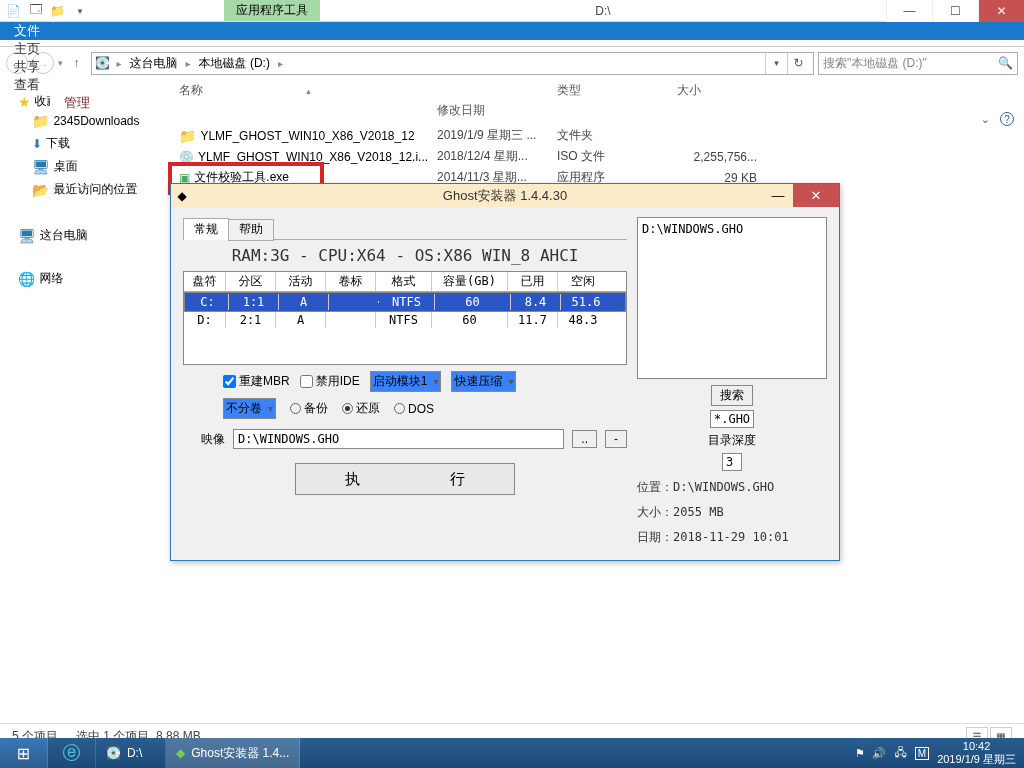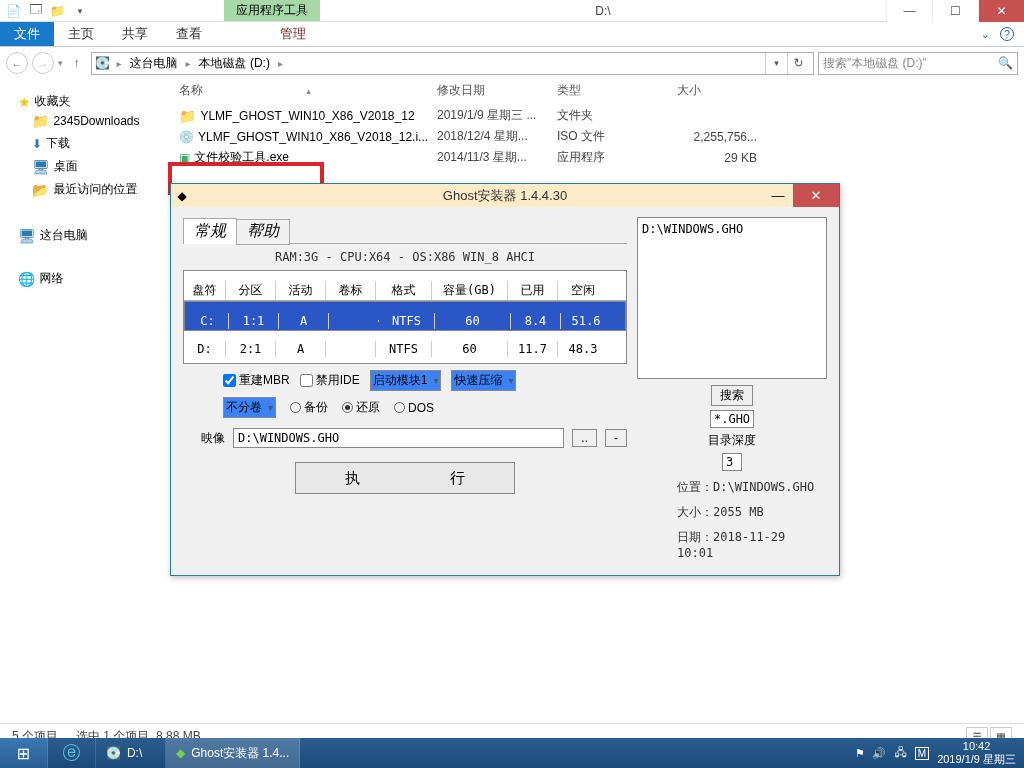--- a/index.html
+++ b/index.html
@@ -9,21 +9,21 @@
 .titlebar { height: 22px; background: #fff; display: flex; align-items: center; border-bottom: 1px solid #ddd; }
 .titlebar .icons { display: flex; gap: 6px; padding: 0 6px; }
 .titlebar .ticon { width: 16px; height: 16px; display:flex; align-items:center; justify-content:center; font-size:12px; }
 .titlebar .tool-tab { background: #a6d8a8; padding: 2px 12px; font-size: 12px; margin-left: 130px; }
 .titlebar .title { flex: 1; text-align: center; font-size: 12px; color: #444; }
 .titlebar .winctrl { display: flex; }
 .titlebar .winctrl div { width: 46px; height: 22px; display: flex; align-items: center; justify-content: center; color: #555; background:#fff; border-left:1px solid #eee;}
 .titlebar .winctrl .close { background: #c75050; color: #fff; }
 
 
-.ribbon { height: 25px; display: flex; align-items: stretch; border-bottom: 1px solid #ccc; background:#fff; position:relative;}
+.ribbon { height: 25px; display: flex; align-items: stretch; border-bottom: 1px solid #ccc; background:#fff; position:relative;flex-direction:column;}
 .file-btn { background: #1979ca; color: #fff; padding: 0 14px; display: flex; align-items: center; font-size: 13px; }
 .rtab { padding: 0 14px; display: flex; align-items: center; color: #333; font-size:13px; }
 .rtab.green { color:#7f1d1d; background:#fff; margin-left: 0px; }
 .ribbon .caret { margin-left:auto; display:flex; align-items:center; gap:10px; padding-right:10px; color:#2a6496;}
 .ribbon .caret span { font-size:11px;}
 
 
 .navrow { height: 32px; display: flex; align-items: center; padding: 3px 6px; gap: 4px; background:#fff;}
 .navbtn { width: 22px; height: 22px; border: 1px solid #ccc; border-radius: 50%; display:flex; align-items:center; justify-content:center; color:#888;}
 .uparr { width:20px; height:20px; display:flex; align-items:center; justify-content:center; color:#555;}
@@ -42,21 +42,21 @@
 .sidebar .item { display:flex; align-items:center; gap:4px; padding: 3px 0 3px 14px; font-size:12px;}
 .star { color:#f5c518; font-size:14px;}
 .folder { color:#fccd8e; font-size:14px;}
 .monitor { color:#2a7ab0; font-size:14px;}
 .net { color:#2a7ab0; font-size:14px;}
 .down-ic { color:#2a7ab0; font-size:12px;}
 
 .filearea { flex:1; position:relative;}
 .colhdr { display:flex; padding: 3px 0 6px 14px; color:#555; font-size:12px;}
 .colhdr .c1 { width:258px;}
-.colhdr .c2 { width:120px;}
+.colhdr .c2 { width:120px;margin-top:20px;}
 .colhdr .c3 { width:120px;}
 .colhdr .c4 { width:80px;}
 .frow { display:flex; padding: 2px 0 2px 14px; font-size:12px; align-items:center;}
 .frow .c1 { width:258px; display:flex; align-items:center; gap:4px;}
 .frow .c2 { width:120px; color:#444;}
 .frow .c3 { width:120px; color:#444;}
 .frow .c4 { width:80px; text-align:right; color:#444;}
 
 .statusbar { height:22px; border-top:1px solid #ddd; display:flex; align-items:flex-end; padding:0 12px; font-size:12px; color:#444; gap:18px;}
 .statusbar .rt { margin-left:auto; display:flex; gap:2px;}
@@ -81,27 +81,27 @@
 .ghost .gtb .gico { width:22px; display:flex; justify-content:center;}
 .ghost .gtb .gtitle { position:absolute; left:0; right:0; text-align:center; font-size:13px; color:#333;}
 .ghost .gtb .gctrl { margin-left:auto; display:flex; z-index:2;}
 .ghost .gtb .gctrl div { width:30px; height:23px; display:flex; align-items:center; justify-content:center; font-size:13px;}
 .ghost .gtb .gctrl .gclose { background:#c75050; color:#fff; width:46px;}
 .ghost .gbody { padding: 10px 12px 14px 12px; display:flex; gap:10px;}
 .ghost .left { flex:1;}
 .ghost .right { width:200px;}
 
 .tabbar { display:flex; border-bottom:1px solid #aaa; margin-bottom:4px;}
-.tabbar .tab { padding:2px 10px; border:1px solid #aaa; border-bottom:none; background:#fff; font-size:16px; margin-right:-1px; position:relative; top:1px;font-style:italic;}
+.tabbar .tab { padding:2px 10px; border:1px solid #aaa; border-bottom:none; background:#fff; font-size:12px; margin-right:-1px; position:relative; top:1px;}
 .tabbar .tab.inactive { background:#f0f0f0; top:2px; border-bottom:1px solid #aaa; padding:1px 10px;}
-.sysinfo { text-align:center; font-family:monospace; font-size:12px; padding:2px 0 6px 0; color:#333;}
+.sysinfo { text-align:center; font-family:monospace; font-size:16px; padding:2px 0 6px 0; color:#333;}
 
 .disk-table { border:1px solid #888; background:#fff; font-family:monospace; font-size:12px; height:94px; overflow:hidden;}
 .disk-table .dh, .disk-table .dr { display:flex; text-align:center;}
-.disk-table .dh div, .disk-table .dr div { border-right:1px solid #ccc; padding:1px 0;margin-top:10px;}
+.disk-table .dh div, .disk-table .dr div { border-right:1px solid #ccc; padding:1px 0;}
 .disk-table .dh div:last-child, .disk-table .dr div:last-child { border-right:none;}
 .disk-table .d1{width:42px;} .disk-table .d2{width:50px;} .disk-table .d3{width:50px;} .disk-table .d4{width:50px;} .disk-table .d5{width:56px;} .disk-table .d6{width:76px;} .disk-table .d7{width:50px;} .disk-table .d8{width:50px;}
 .disk-table .dh { background:#fff; border-bottom:1px solid #aaa;}
 .disk-table .dr.sel { background:#2a56c6; color:#fff;}
 
 .optrow { display:flex; align-items:center; gap:10px; padding:6px 0 4px 40px; font-size:12px;}
 .optrow2 { display:flex; align-items:center; gap:14px; padding:2px 0 4px 40px; font-size:12px;}
 .chk { display:flex; align-items:center; gap:3px;justify-content:space-between;}
 .sel { border:1px solid #888; background:#3b82f6; padding:1px 2px; font-size:12px; display:inline-flex; align-items:center;}
 .sel::after { content:"▾"; margin-left:6px; font-size:10px; color:#555;}
@@ -112,21 +112,21 @@
 .imgrow { display:flex; align-items:center; gap:8px; padding:6px 0 4px 18px;}
 .imgrow .imginput { flex:1; border:1px solid #888; background:#fff; padding:2px 4px; font-family:monospace; font-size:12px;}
 .smbtn { border:1px solid #888; background:#efefef; padding:1px 8px; font-size:12px;}
 
 .execbtn { display:block; margin:10px auto 0 auto; width:220px; height:32px; border:1px solid #888; background:#e8e8e8; font-size:15px; letter-spacing:20px; text-indent:20px;}
 
 .gright-box { border:1px solid #888; background:#fff; height:162px; padding:4px; font-family:monospace; font-size:12px; overflow:hidden;}
 .gright-row { display:flex; align-items:center; gap:4px; margin-top:6px; font-size:12px;flex-direction:column;}
 .gright-row .lbl { }
 .gright-row .fld { border:1px solid #888; background:#fff; padding:1px 3px; font-family:monospace;}
-.ginfo { font-size:12px; color:#333; margin-top:8px; font-family:"Microsoft YaHei";margin-left:40px;}
+.ginfo { font-size:12px; color:#333; margin-top:8px; font-family:"Microsoft YaHei";}
 .ginfo .mono { font-family:monospace;}
 
 </style>
 </head>
 <body>
 
 <div class="titlebar">
   <div class="icons">
     <div class="ticon">📄</div>
     <div class="ticon">🗔</div>

